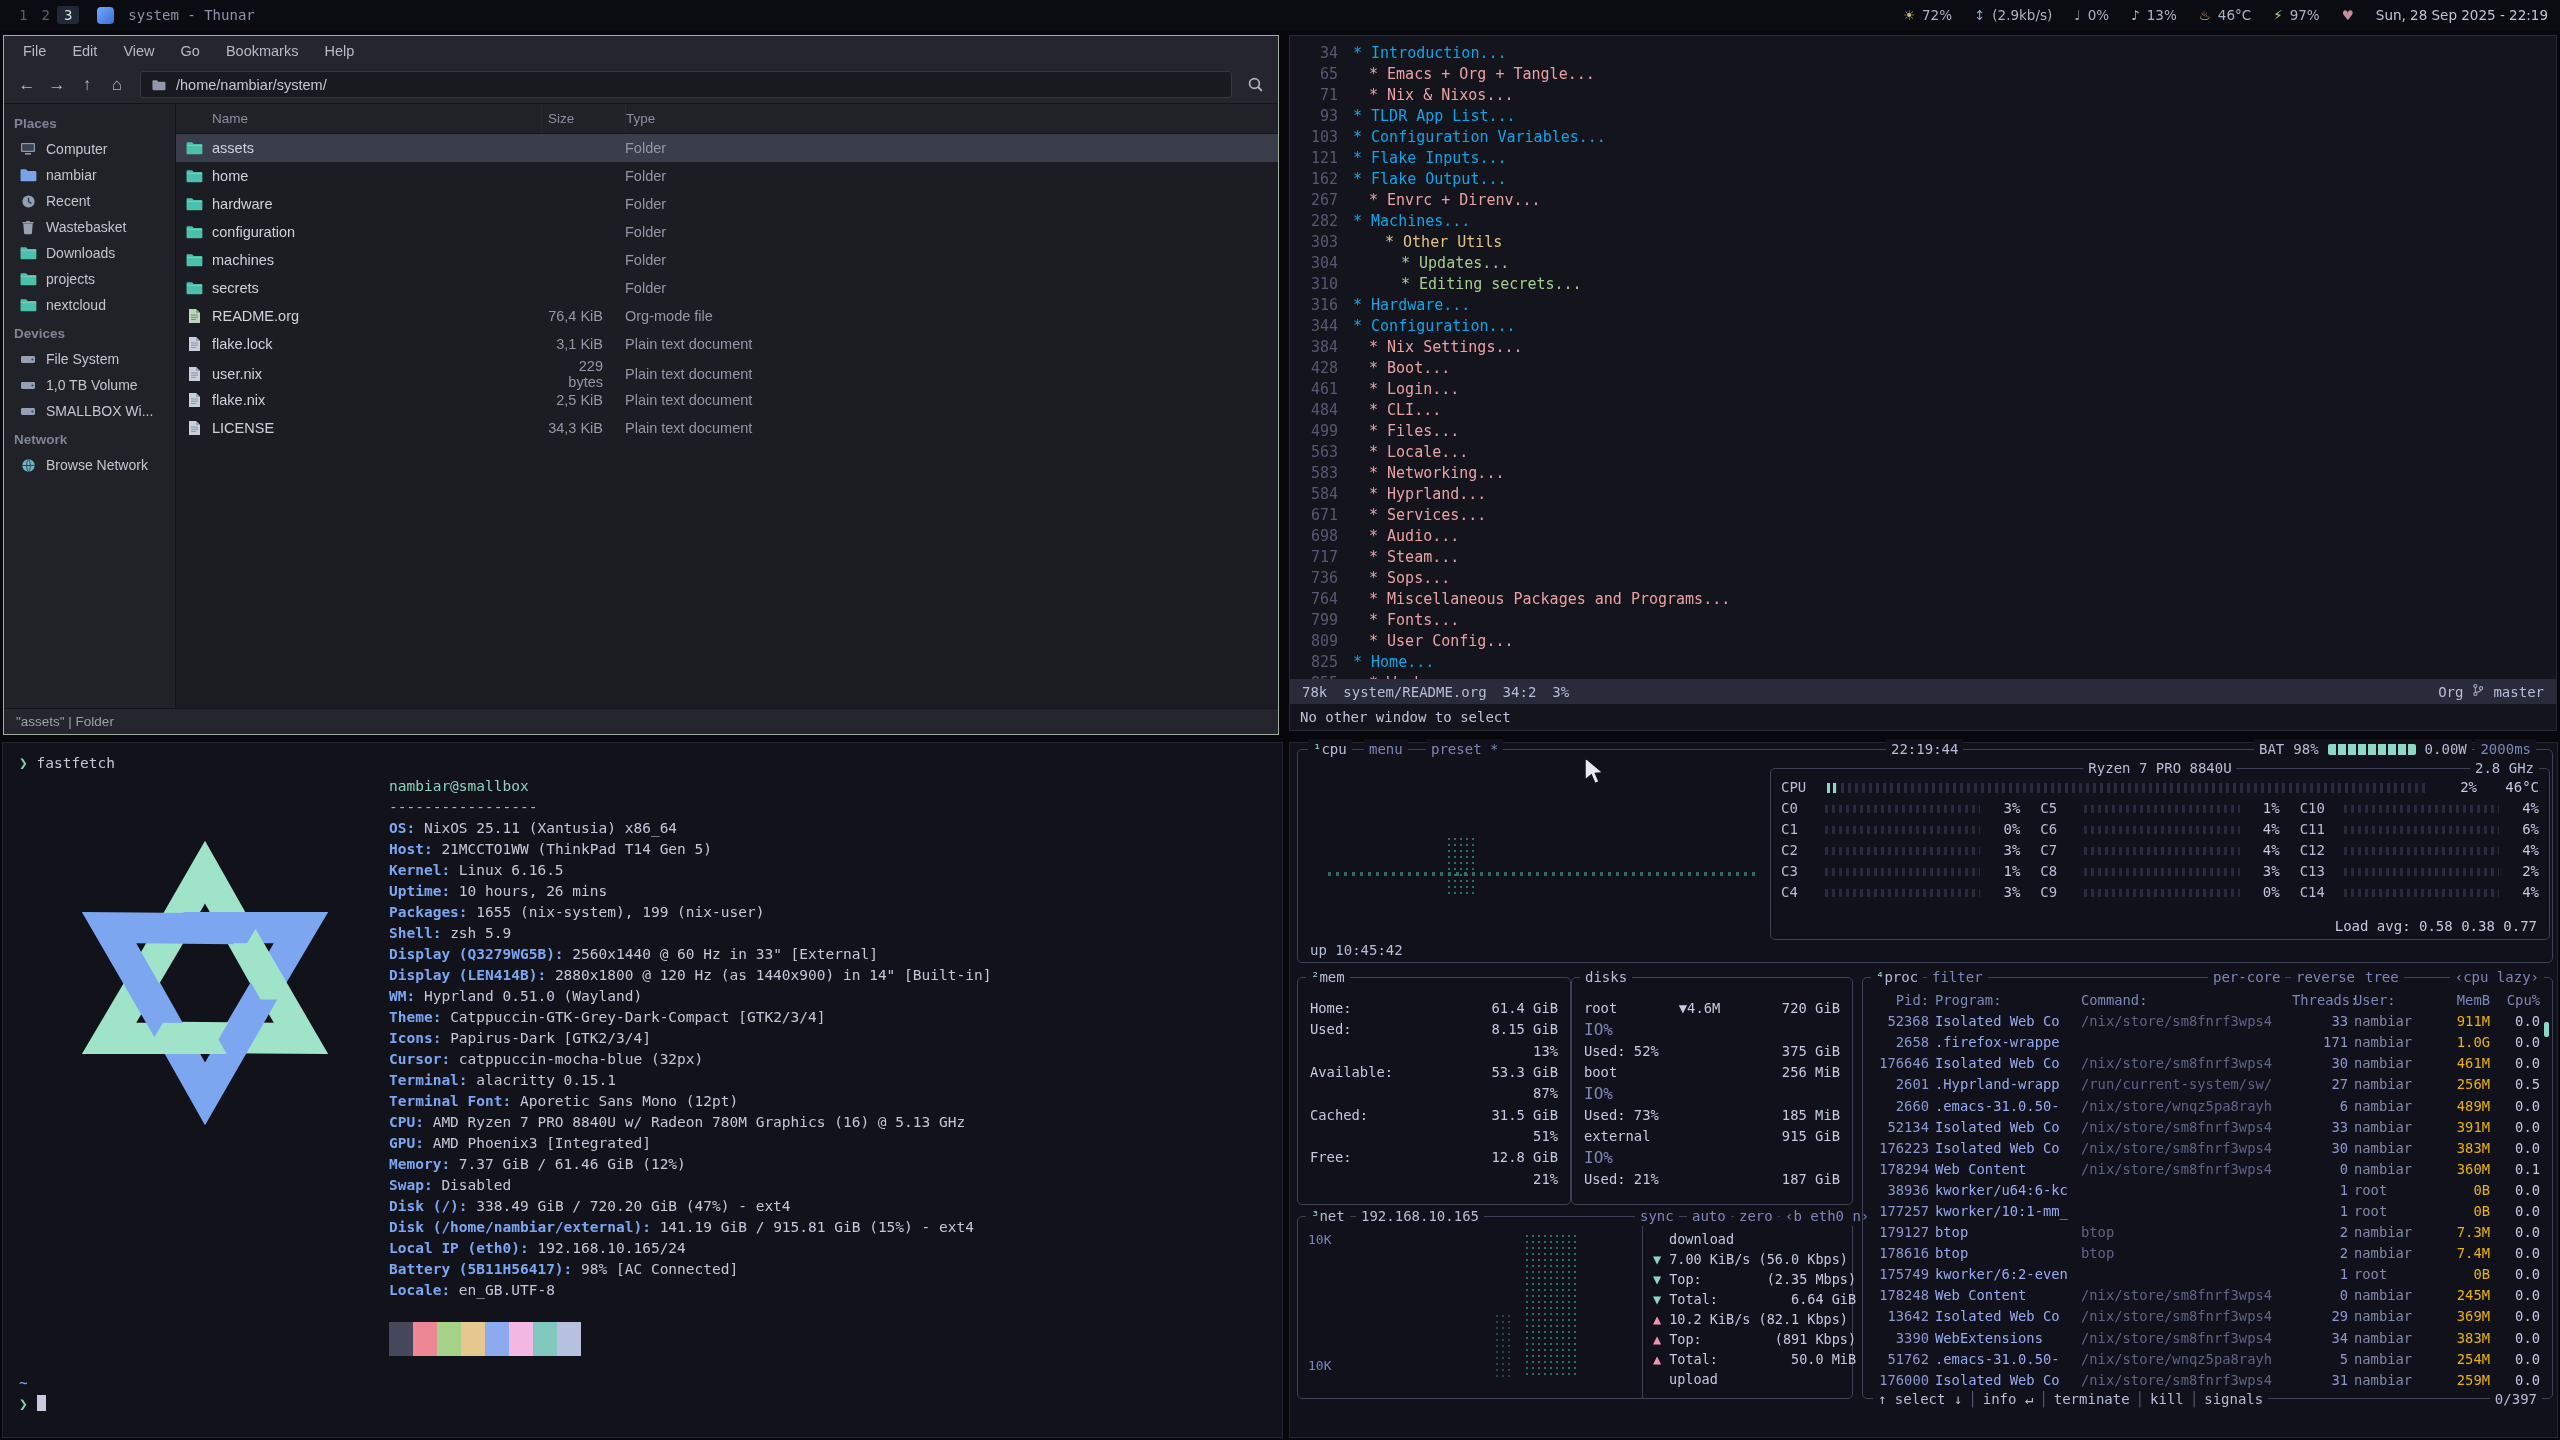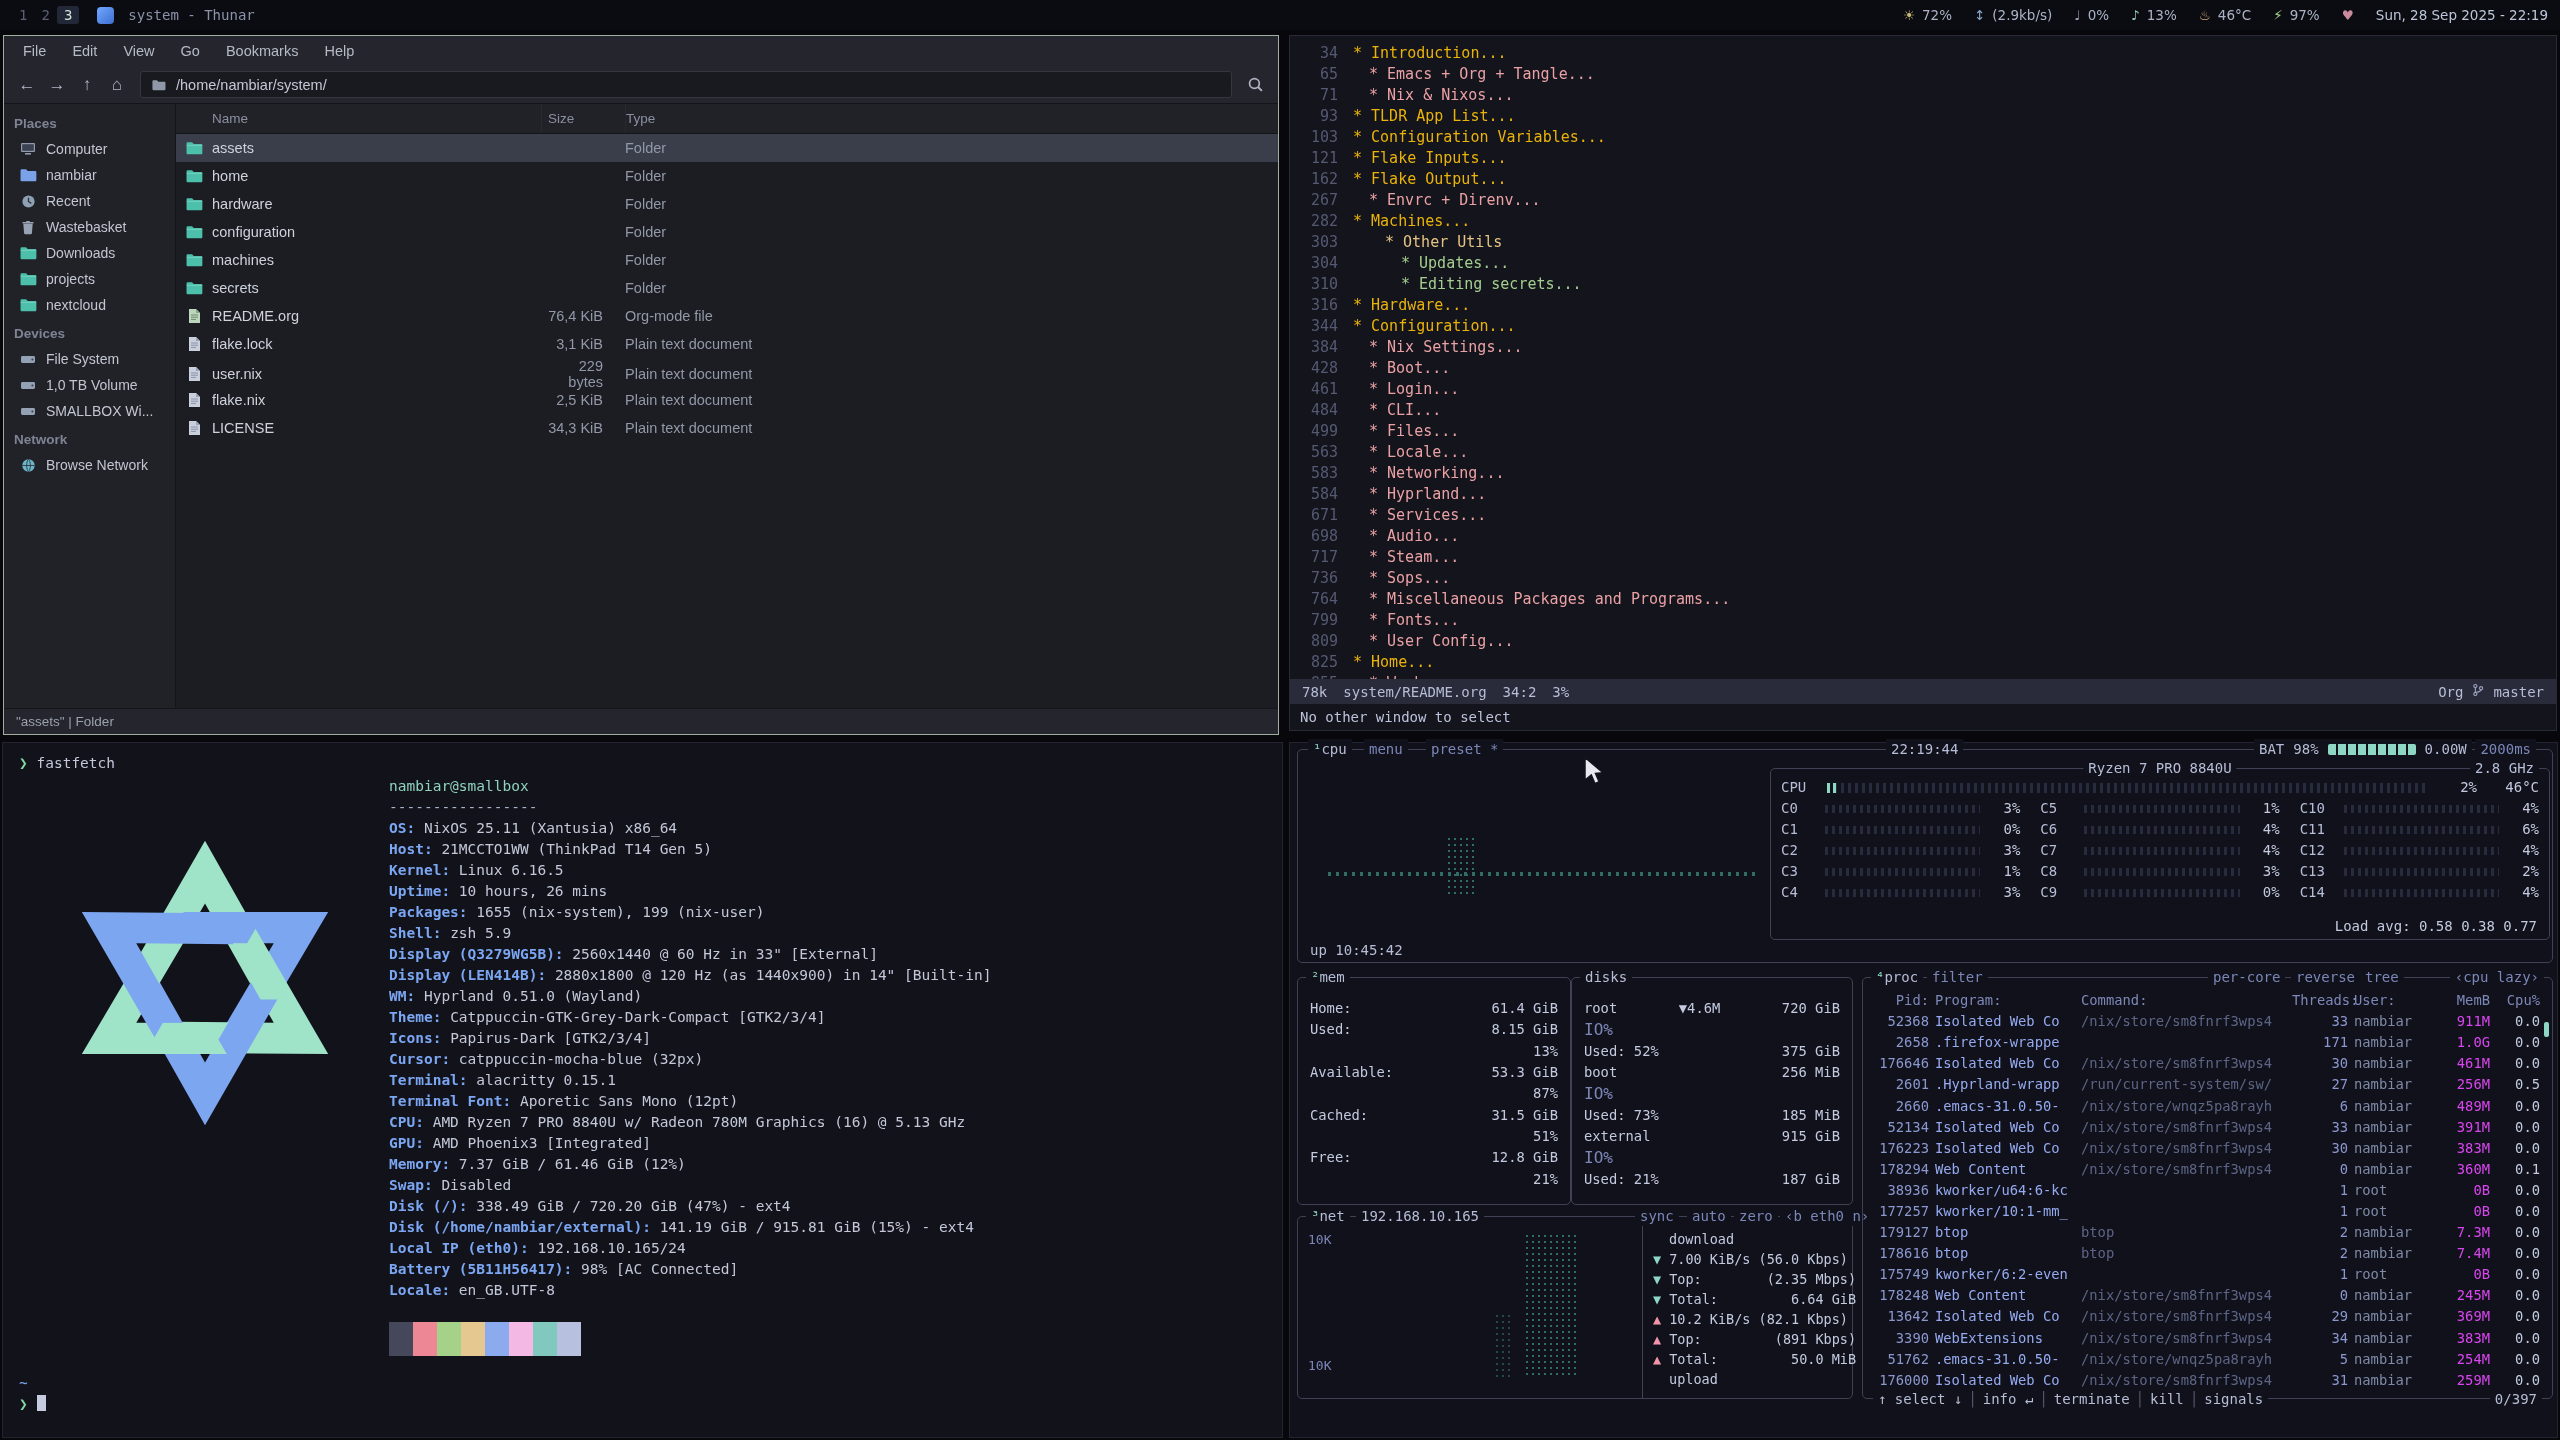--- a/index.html
+++ b/index.html
@@ -39,21 +39,21 @@
   .fname{display:flex;align-items:center;gap:9px;padding-left:9px;color:#ced2dc;white-space:nowrap}
   .fsize{text-align:right;padding-right:22px;color:#9298a8}
   .ftype{color:#9298a8}
   #statusbar{height:26px;background:#25262d;border-top:1px solid #141519;display:flex;align-items:center;padding-left:12px;font-size:13.5px;color:#9aa0ac;flex:none}
   .icn{display:inline-flex;align-items:center;justify-content:center;width:18px;flex:none}
   
   #emacs{position:absolute;left:1289px;top:35px;width:1268px;height:696px;background:#14141d;border:1px solid #282a36;display:flex;flex-direction:column}
   #emacs-lines{flex:1;padding-top:7px;overflow:hidden}
   .eline{height:21px;display:flex;font-size:15px;line-height:21px}
   .lnum{width:48px;text-align:right;color:#545a72;flex:none;margin-right:15px}
-  .etext.l1{color:#eab308}.etext.l2{color:#eaa1a4}.etext.l3{color:#e4c482}.etext.l4{color:#a4cf8e}
+  .etext.l1{color:#0ea5e9}.etext.l2{color:#eaa1a4}.etext.l3{color:#e4c482}.etext.l4{color:#a4cf8e}
   #modeline{height:25px;background:#2a2b3a;display:flex;align-items:center;padding:0 12px;font-size:14px;color:#b6bdd6;flex:none;gap:16px}
   #modeline .mright{margin-left:auto;display:flex;gap:8px;align-items:center}
   #echo{height:26px;display:flex;align-items:center;padding:0 10px;font-size:14px;color:#bcc3da}
   
   #term{position:absolute;left:2px;top:742px;width:1281px;height:696px;background:#12121b;border:1px solid #23242f;font-size:14.5px;color:#c2c8d8;line-height:21px}
   #term-first{position:absolute;left:16px;top:10px}
   .prompt{color:#83d6a2;font-weight:bold}
   #nix-logo{position:absolute;left:42px;top:80px}
   #ff-info{position:absolute;left:386px;top:33px}
   .ffline{height:21px;white-space:pre}
@@ -111,21 +111,21 @@
   .arrow-down{color:#8fd7c5}.arrow-up{color:#f294ac}
   #net-10k-top{position:absolute;left:10px;top:12px;color:#7b87b8;font-size:13px}
   #net-10k-bottom{position:absolute;left:10px;bottom:22px;color:#7b87b8;font-size:13px}
   #net-cluster1{position:absolute;left:226px;top:16px;width:52px;height:146px;background:radial-gradient(#2f6e66 1.2px,transparent 1.4px);background-size:6px 6px}
   #net-cluster2{position:absolute;left:196px;top:96px;width:18px;height:66px;background:radial-gradient(#2f6e66 1.1px,transparent 1.3px);background-size:6px 6px;opacity:.6}
   #proc-box{left:572px;top:234px;width:691px;height:422px;padding:12px 8px 0 8px}
   .prow{display:grid;grid-template-columns:58px 140px 205px 56px 74px 56px 44px;column-gap:6px;height:21.1px;align-items:center;font-size:13.8px;white-space:nowrap}
   .prow.ph span{color:#7d88b8}
   .c-pid{text-align:right;color:#8b97cf}.c-prog{color:#95aaf0;overflow:hidden}
   .c-cmd{color:#5d6587;overflow:hidden}.c-thr{text-align:right;color:#8b97cf}
-  .c-user{color:#7f8aa8}.c-mem{text-align:right;color:#d946ef}.c-cpu{text-align:right;color:#c3cae0}
+  .c-user{color:#7f8aa8}.c-mem{text-align:right;color:#eab308}.c-cpu{text-align:right;color:#c3cae0}
   #proc-scroll{position:absolute;right:3px;top:44px;width:5px;height:15px;background:#8fd7c5;border-radius:2px}
   .ftok{color:#b6bdd6}
   .fsep{color:#565b73;padding:0 6px}
   #mouse-cursor{position:absolute;left:1583px;top:756px}
 </style>
 </head>
 <body>
 
 <div id="desktop">
 

